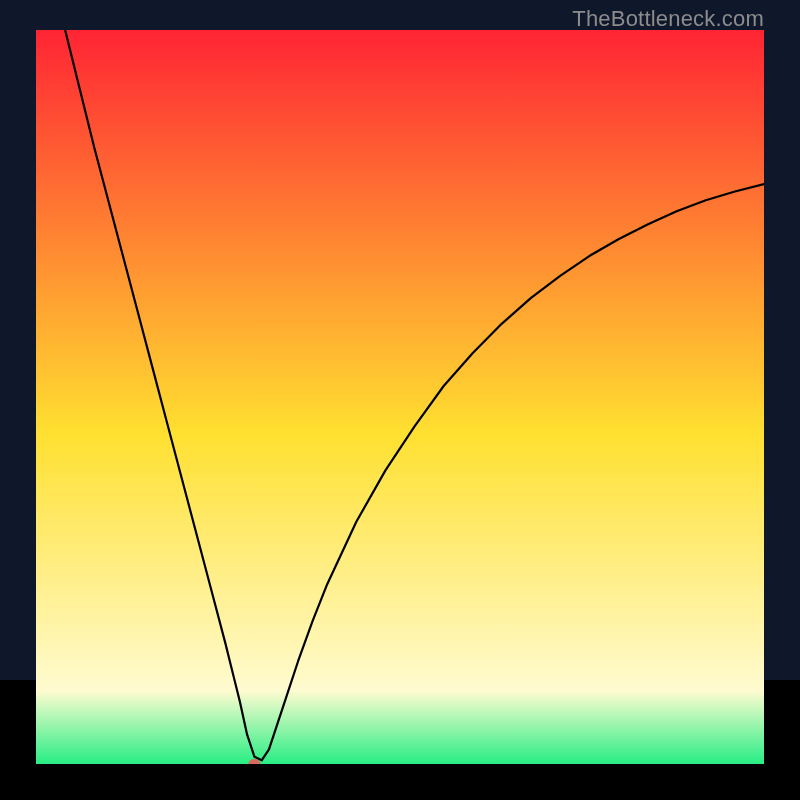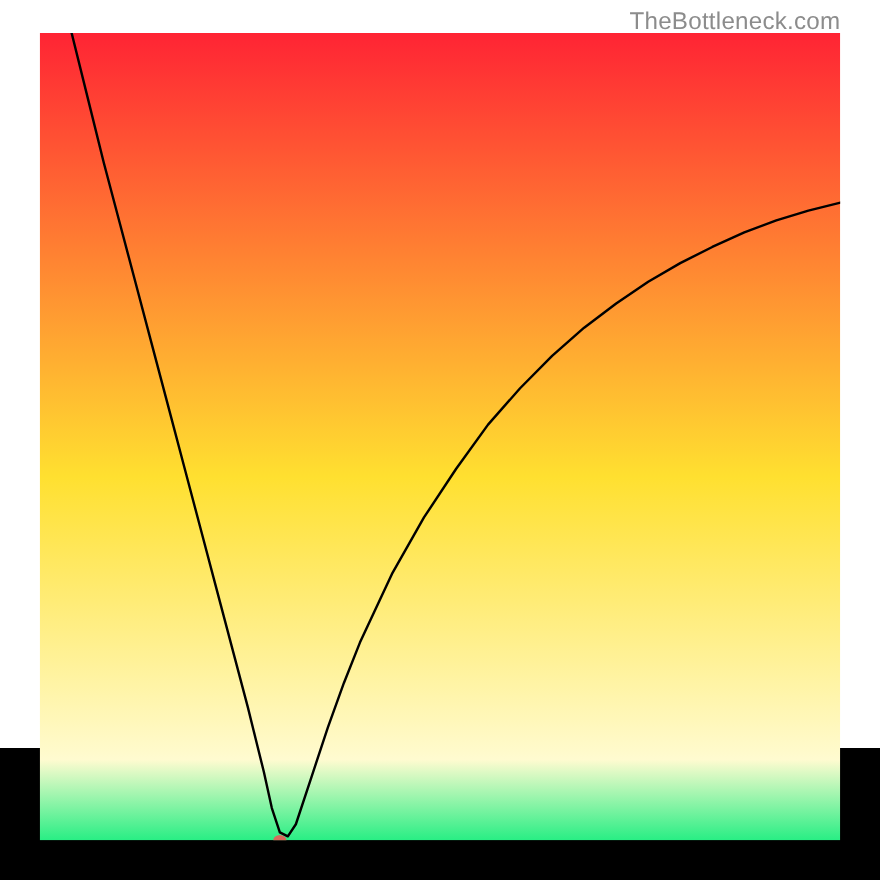--- a/index.html
+++ b/index.html
@@ -9,21 +9,21 @@
     height: 800px;
     background: #000;
     overflow: hidden;
   }
   .frame {
     position: absolute;
     left: 0;
     top: 0;
     width: 800px;
     height: 680px;
-    background: #ffffff;
+    background: #0f172a;
   }
   .plot-area {
     position: absolute;
     left: 36px;
     top: 30px;
     width: 728px;
     height: 734px;
     overflow: hidden;
   }
   .watermark {

